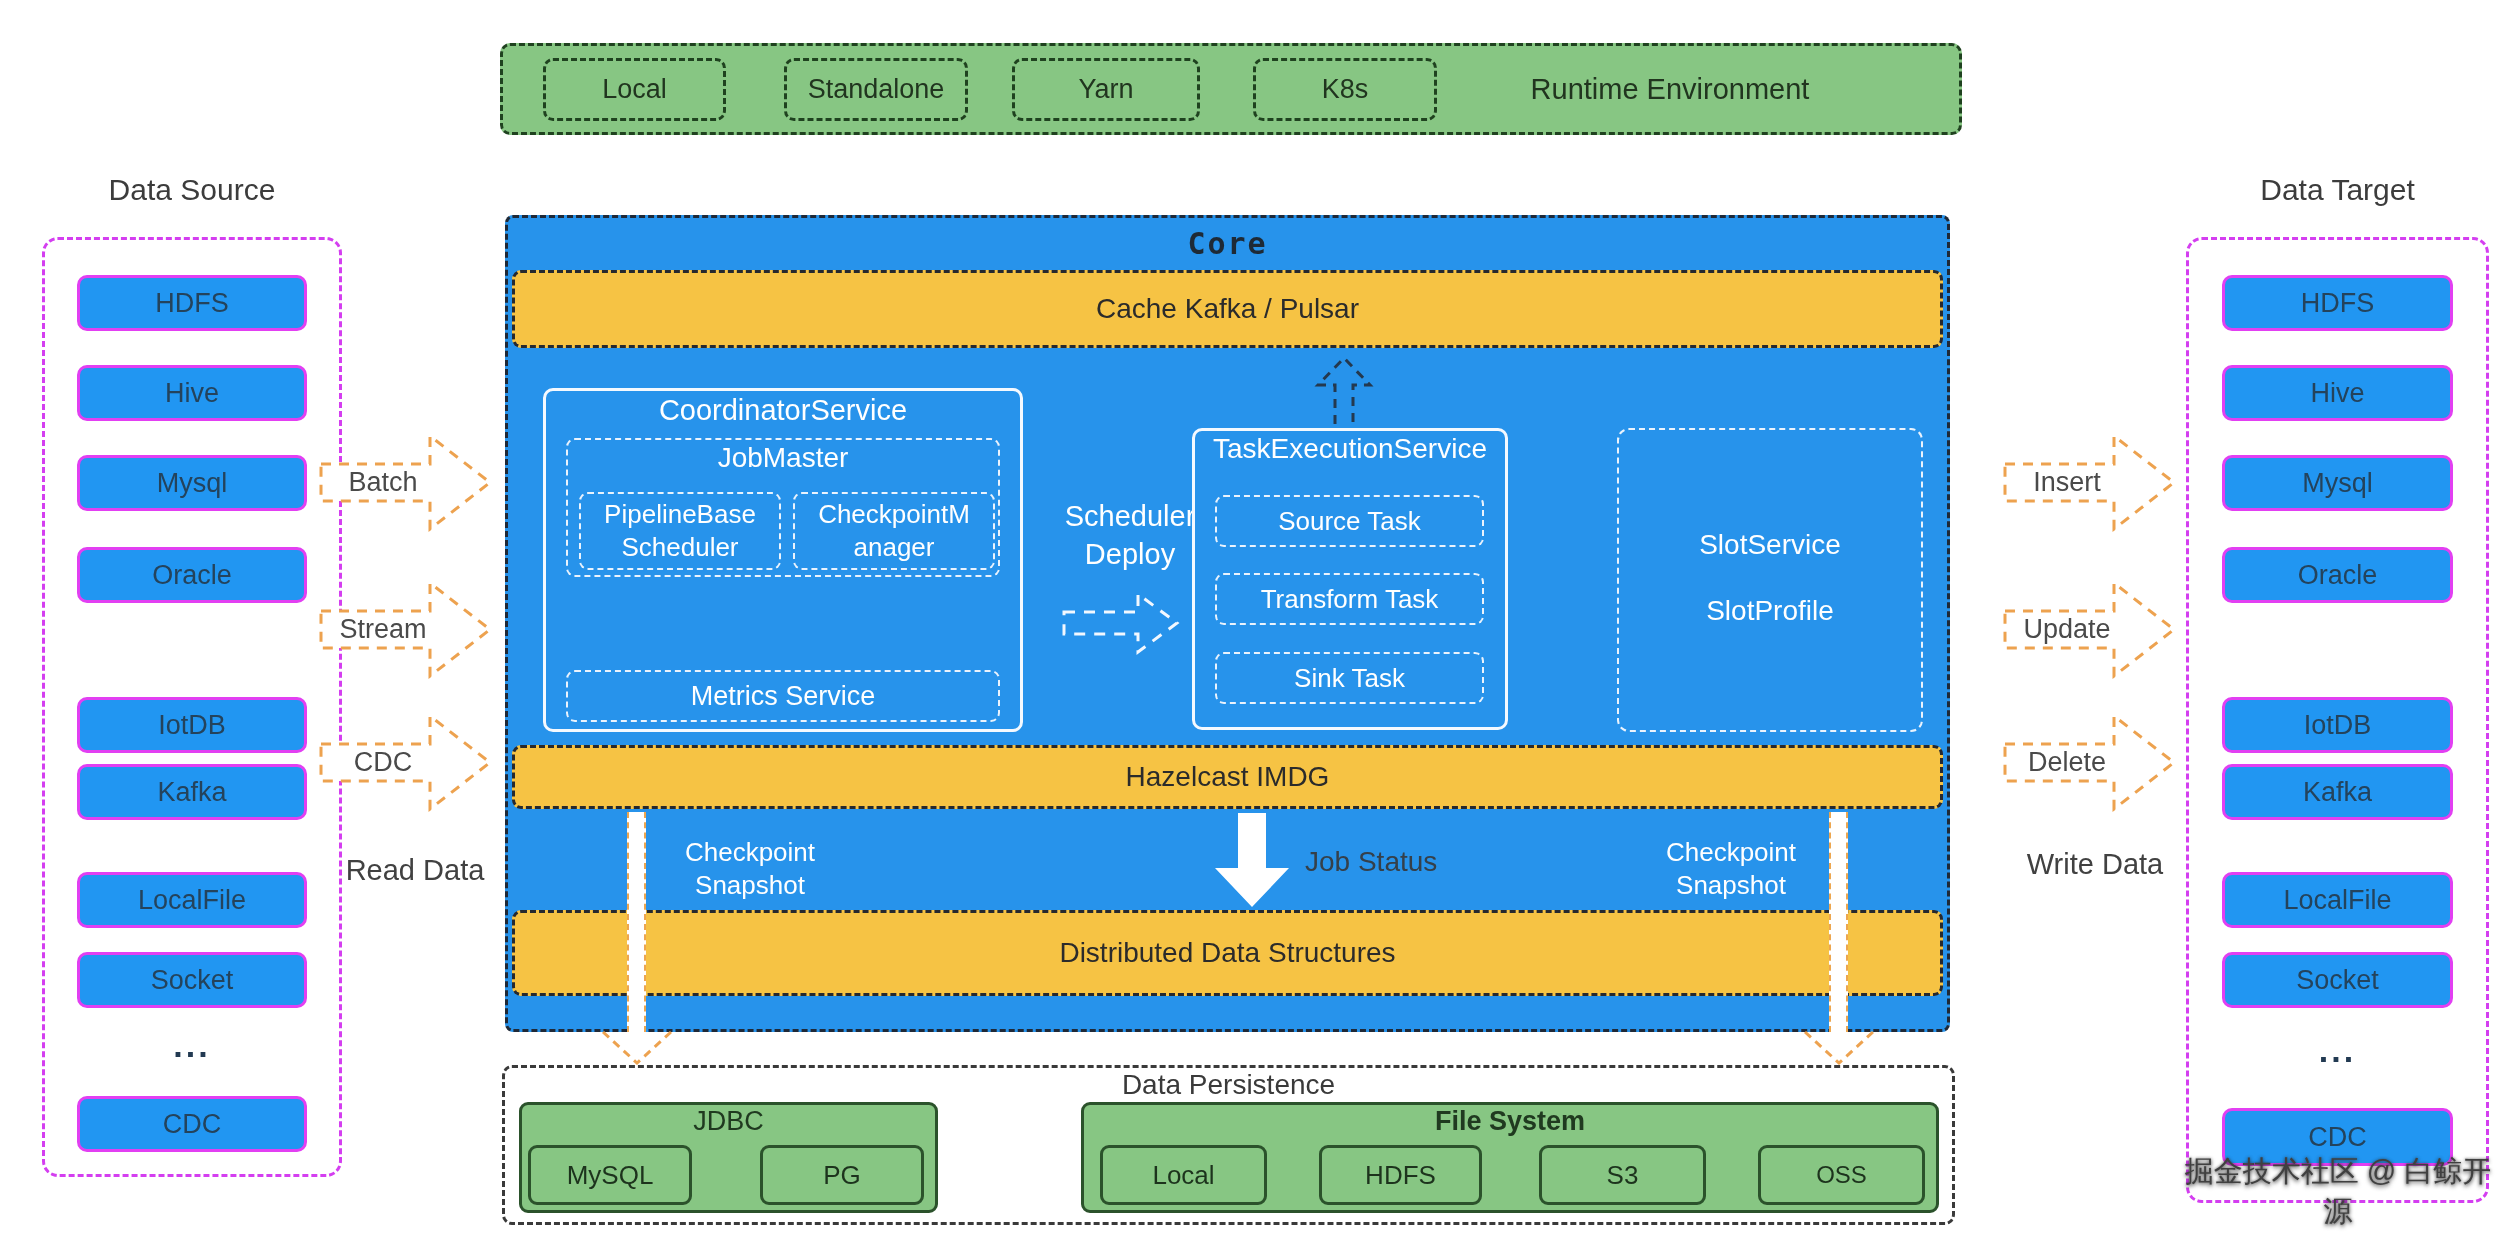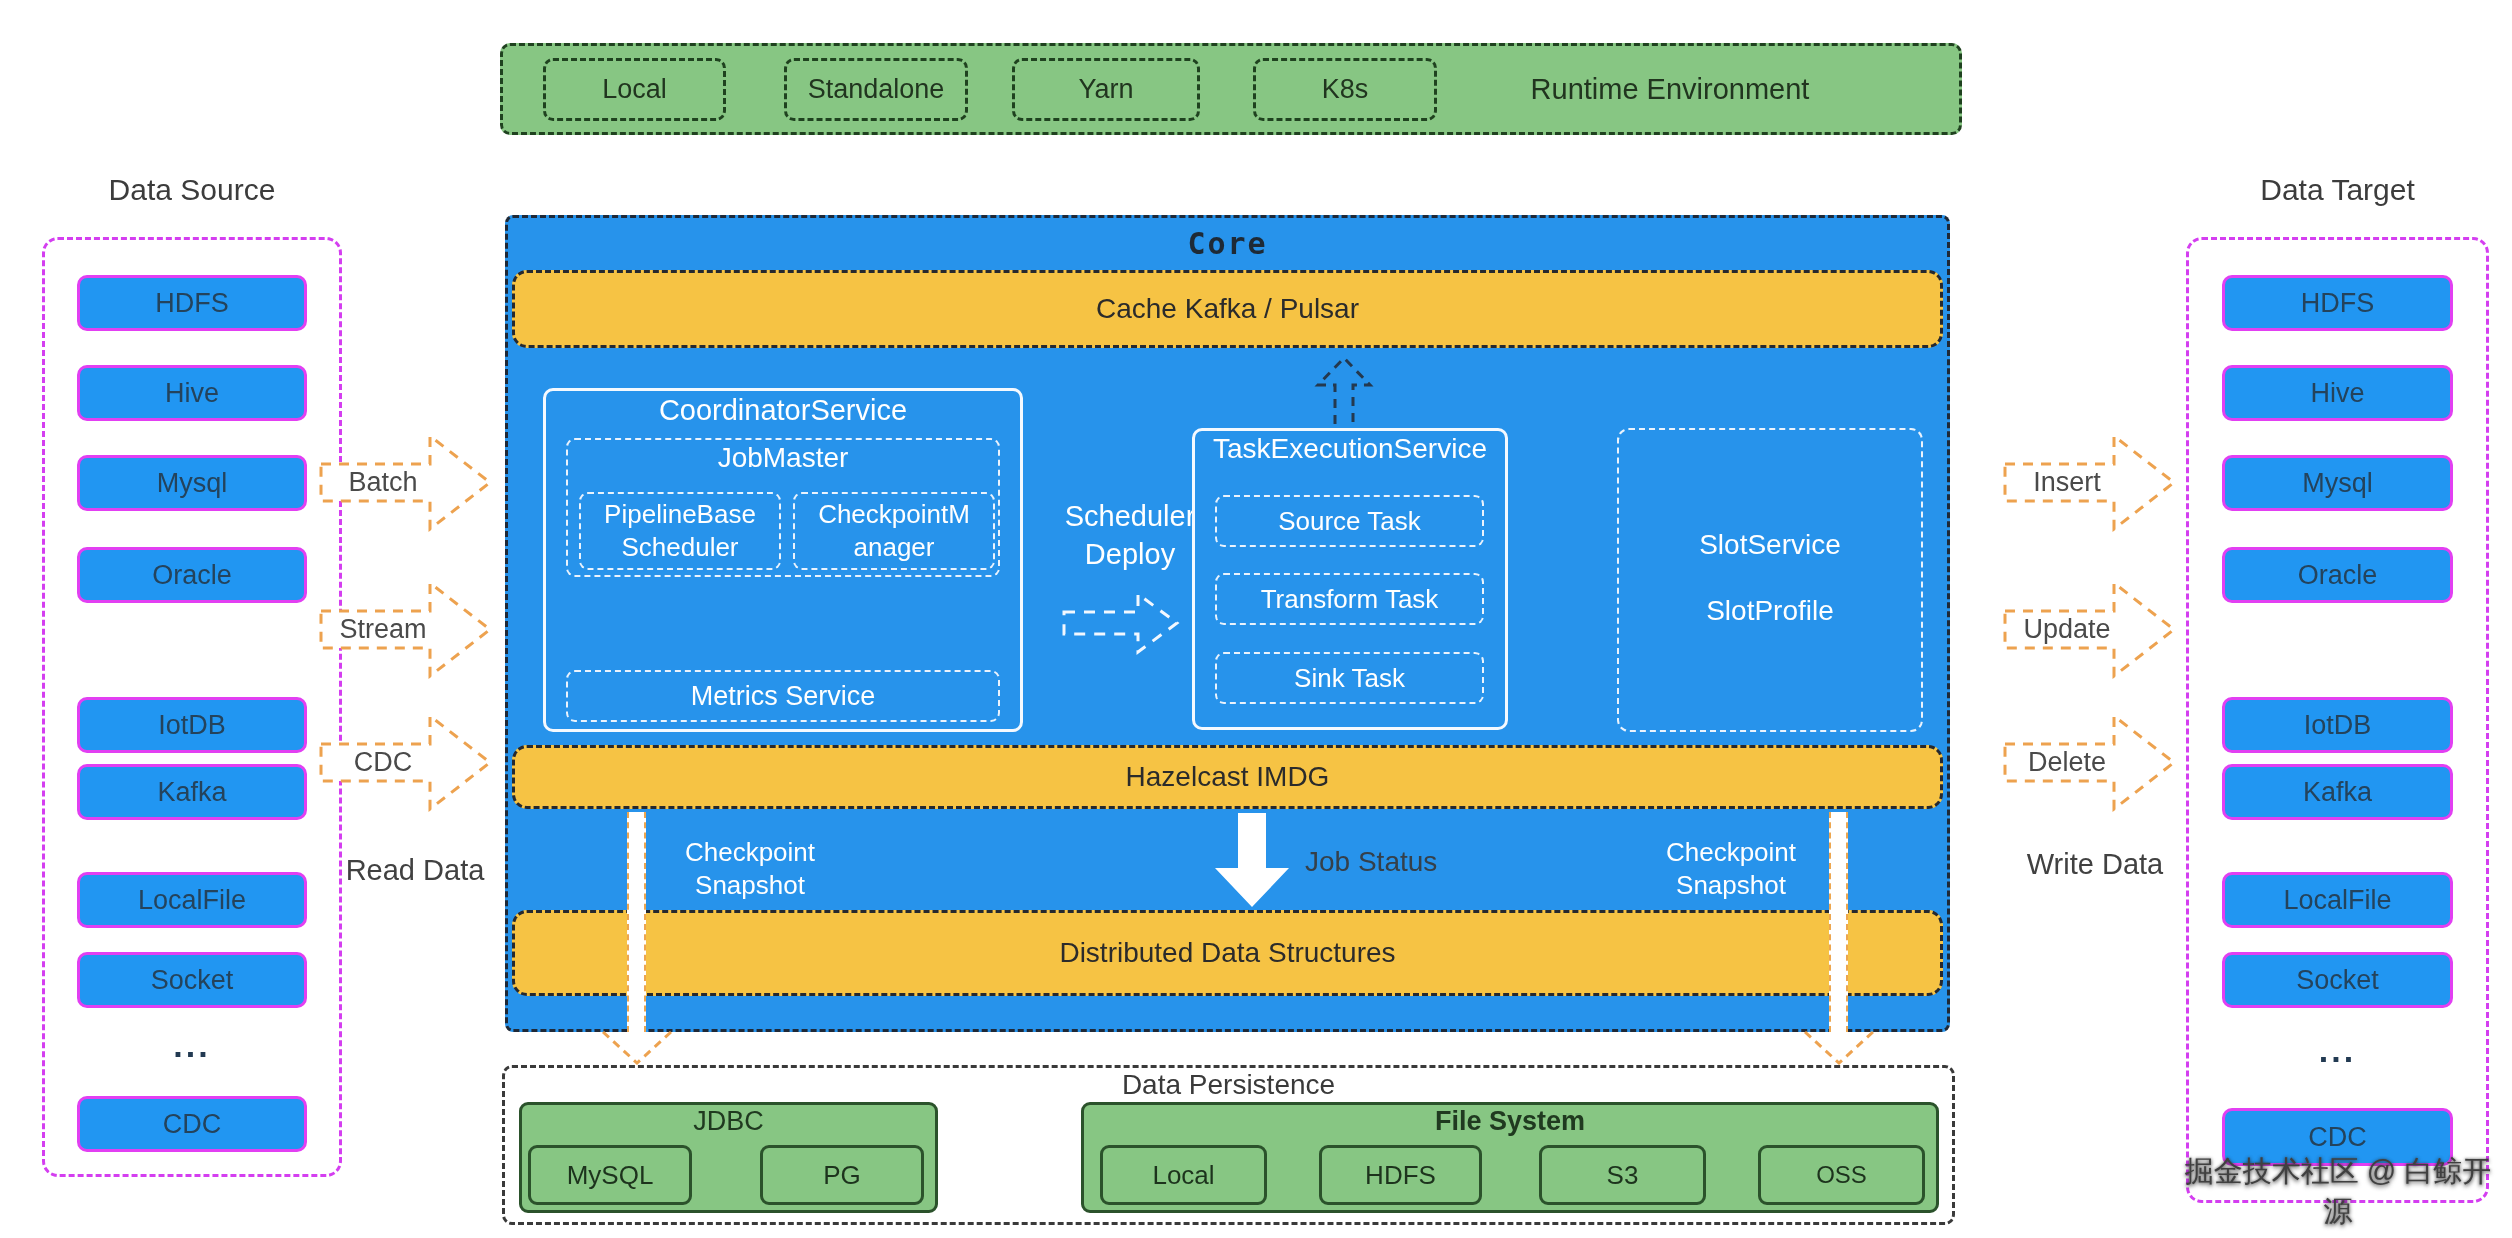--- a/index.html
+++ b/index.html
@@ -17,21 +17,21 @@
 
   
   .pnl{border:3px dashed #d43ef0;border-radius:16px;background:transparent;}
   .src-box{background:#2196f2;border:3px solid #e23ff2;border-radius:10px;
            color:#24435c;font-size:27px;}
   .side-title{color:#3c3c3c;font-size:30px;}
   .dots{color:#223a52;font-size:34px;font-weight:700;letter-spacing:3px;}
 
   
   .core{background:#2793eb;border:3px dashed #1f2937;border-radius:8px;}
-  .ylw{background:#f6c344;border:3px dashed #26292e;border-radius:15px;
+  .ylw{background:#f6c344;border:3px dashed #26292e;border-radius:9px;
        color:#2b2b2b;font-size:28px;}
   .wbox-solid{border:3px solid #f4f9ff;border-radius:10px;color:#ffffff;}
   .wbox-dash{border:2px dashed #eaf3fd;border-radius:9px;color:#ffffff;}
   .wtitle{color:#ffffff;font-size:28px;}
   .wlabel{color:#ffffff;font-size:26px;}
   .dark-label{color:#35404a;}
   .vline{background:#ffffff;border-left:2px dashed #eda64f;border-right:2px dashed #eda64f;}
 
   .arrow-wrap{position:absolute;}
   .arrow-label{position:absolute;left:0;top:0;width:130px;height:100%;

